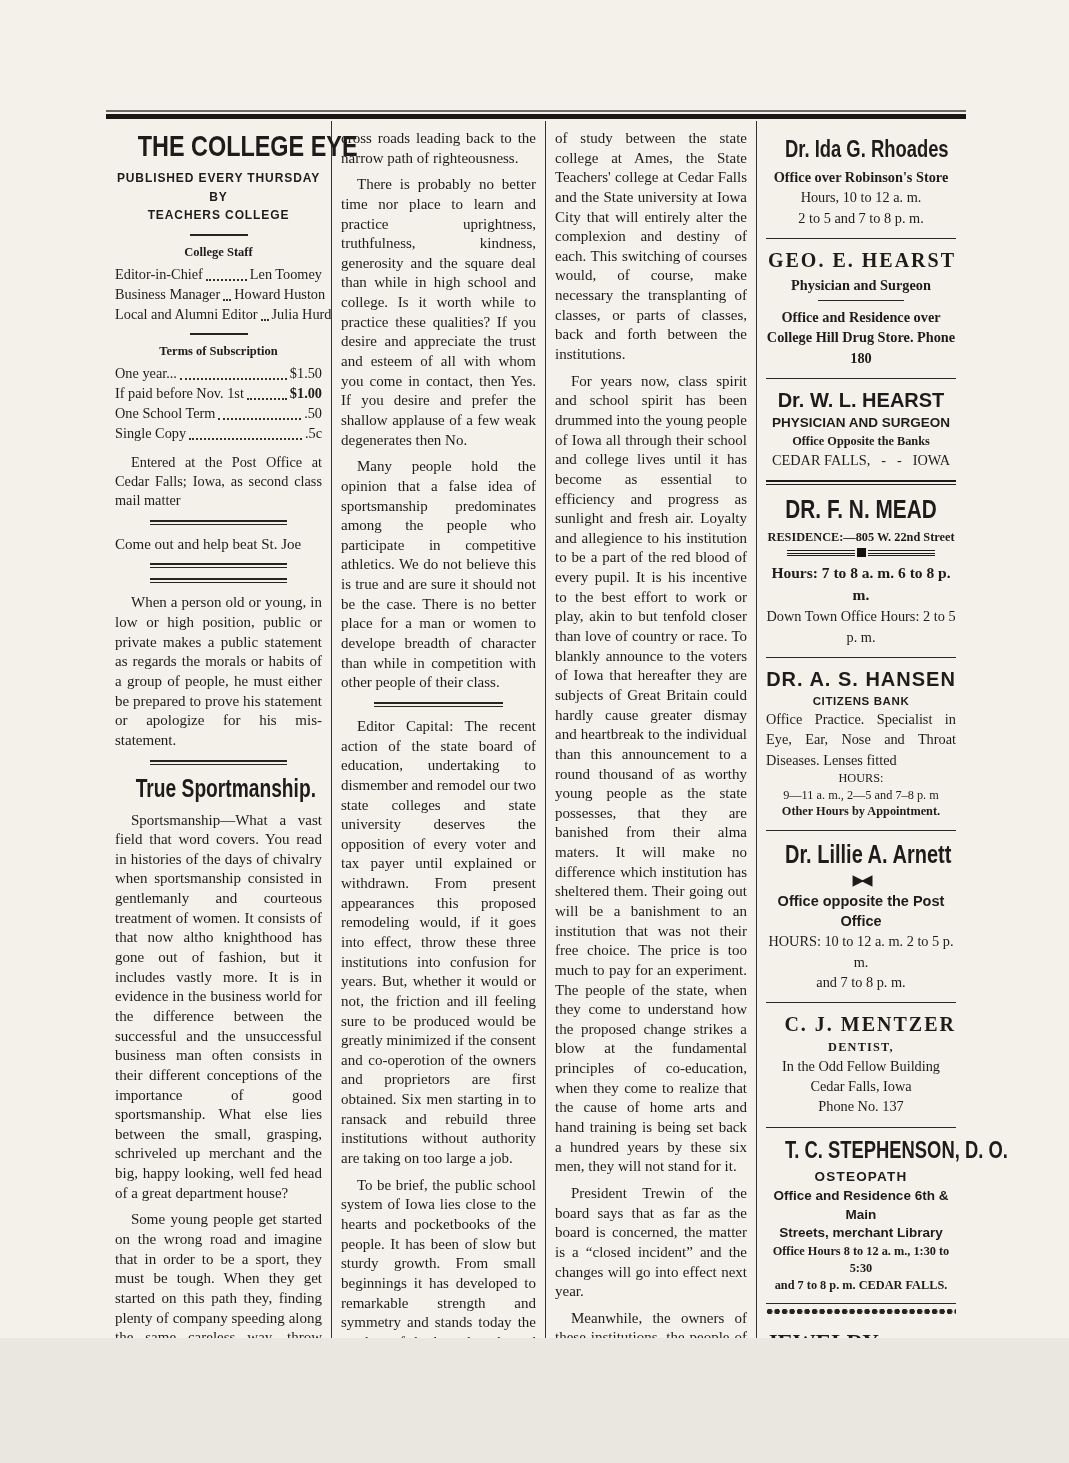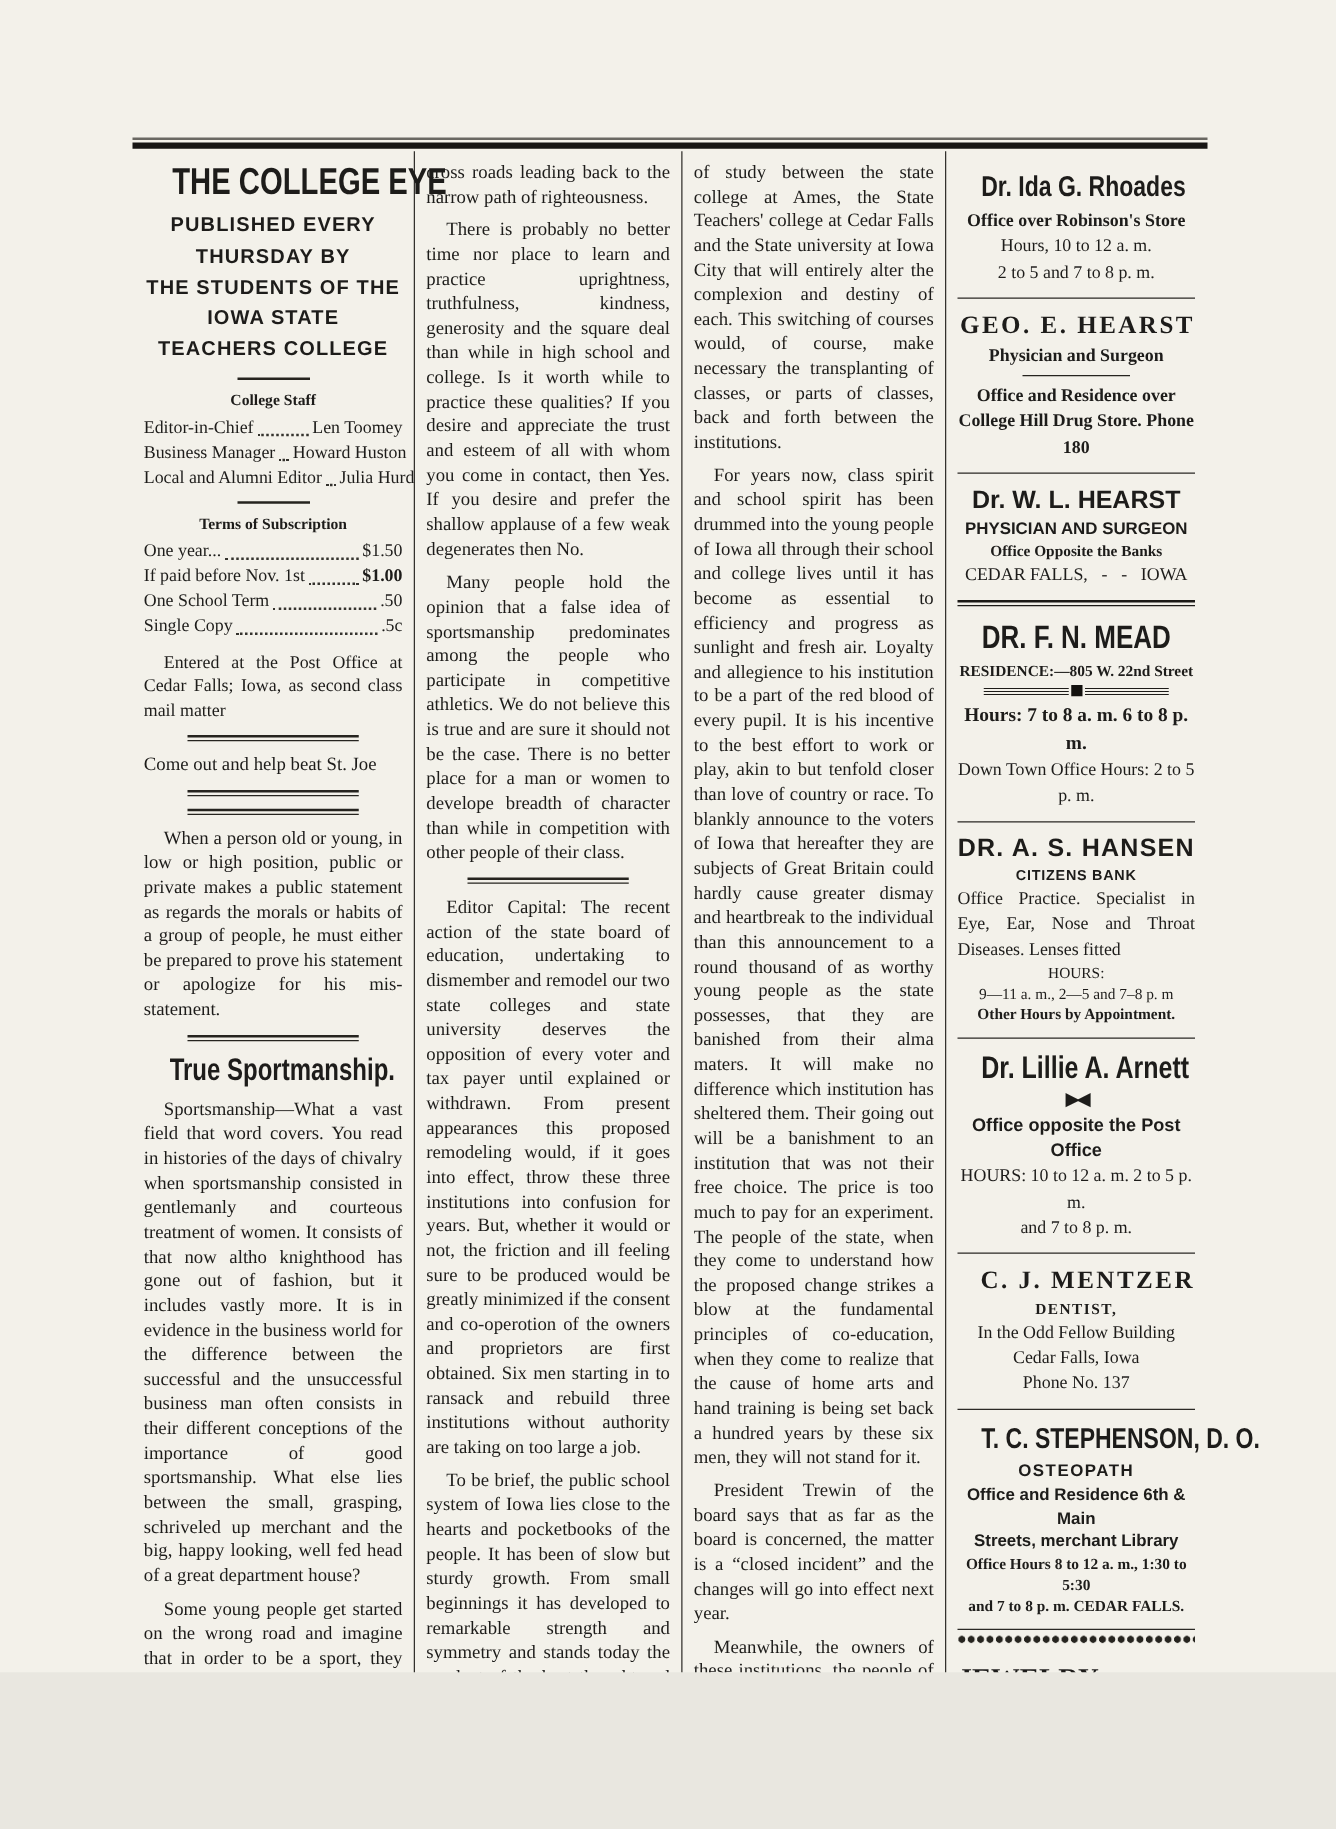--- a/index.html
+++ b/index.html
@@ -27,21 +27,21 @@
   .ad-rule.thick{height:2px;border-top:2px solid #1d1b18;border-bottom:1px solid #1d1b18;}
   .squiggle{display:flex;align-items:center;width:78%;margin:3px auto 5px;}
   .sq-line{flex:1;height:6px;background:repeating-linear-gradient(180deg,#1d1b18 0 1px,rgba(0,0,0,0) 1px 2.6px);}
   .sq-box{width:9px;height:9px;background:#14120f;margin:0 2px;}
   .chain{height:9px;margin:3px 0;background-image:radial-gradient(circle at 3.5px 4.5px,#26241f 2.6px,rgba(0,0,0,0) 3px);background-size:7.5px 9px;}
 
   
   .mast-title{font-family:"Liberation Sans",sans-serif;font-weight:700;font-size:30px;
               white-space:nowrap;transform:scaleX(.78);transform-origin:50% 50%;
               text-align:center;margin:0 0 6px;letter-spacing:0;}
-  .pub{font-family:"Liberation Sans",sans-serif;font-weight:700;font-size:16px;
+  .pub{font-family:"Liberation Sans",sans-serif;font-weight:700;font-size:12px;
        letter-spacing:.9px;text-align:center;line-height:1.55;}
   .sec-head{font-family:"Liberation Serif",serif;font-weight:700;font-size:12.5px;
             text-align:center;margin:3px 0 4px;}
   .leader-row{display:flex;align-items:flex-end;font:14.3px/1.4 "Liberation Serif",serif;white-space:nowrap;}
   .dots{flex:1;border-bottom:2px dotted #35332e;margin:0 3px 3px;min-width:8px;}
   .b{font-weight:700;}
   .entered{font:14.3px/1.35 "Liberation Serif",serif;text-align:justify;text-indent:16px;margin-top:10px;}
 
   .sport-head{font-family:"Liberation Sans",sans-serif;font-weight:700;font-size:24px;
               text-align:center;white-space:nowrap;transform:scale(.8,1.04);transform-origin:50% 50%;
@@ -76,21 +76,20 @@
   <div class="sheet">
     <div class="top-rule-thin"></div>
     <div class="top-rule-thick"></div>
 
     <div class="cols">
 
       <section class="col c1 bodytext">
         <header>
           <h1 class="mast-title">THE COLLEGE EYE</h1>
           <div class="pub">PUBLISHED EVERY THURSDAY BY</div>
-          <div class="pub">THE STUDENTS OF THE IOWA STATE</div>
           <div class="pub">TEACHERS COLLEGE</div>
           <div class="rule1"></div>
 
           <div class="sec-head">College Staff</div>
           <div class="leader-row">
             <span>Editor-in-Chief</span>
             <span class="dots"></span>
             <span>Len Toomey</span>
           </div>
           <div class="leader-row">

